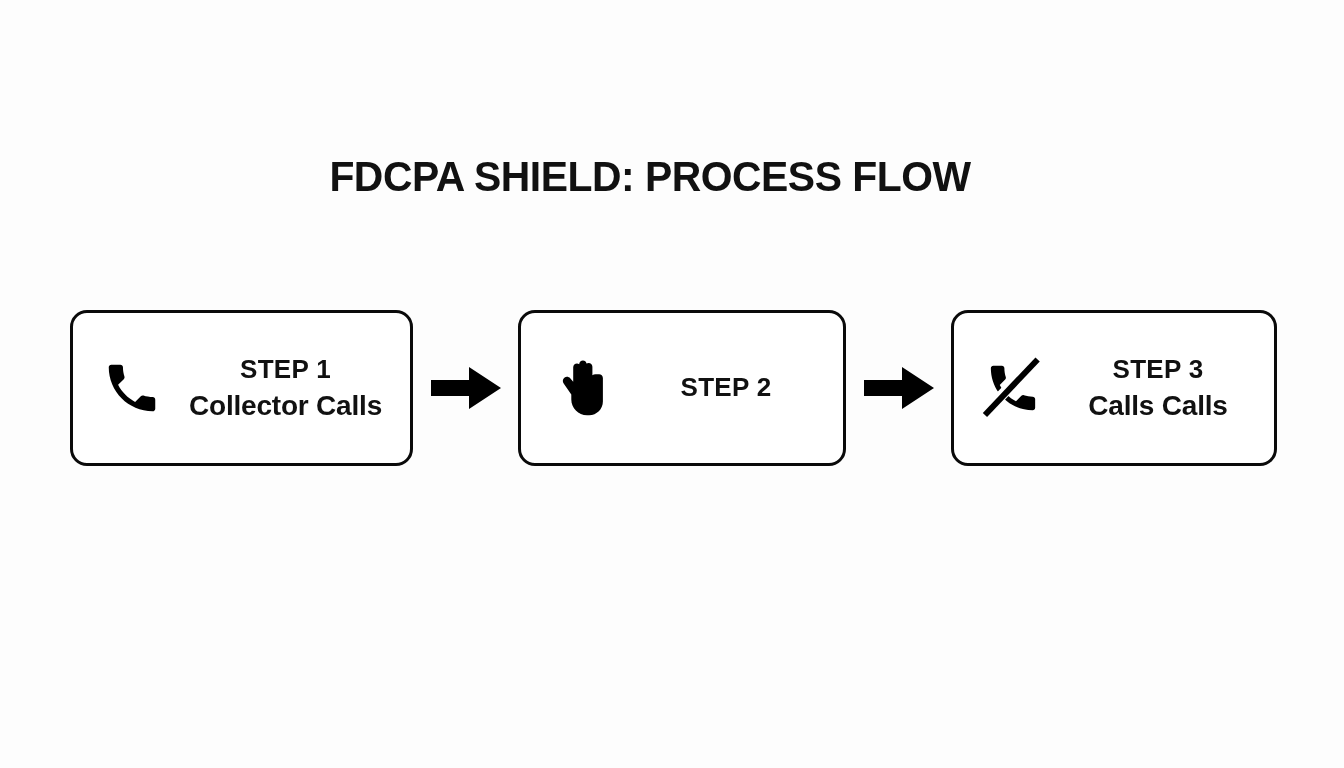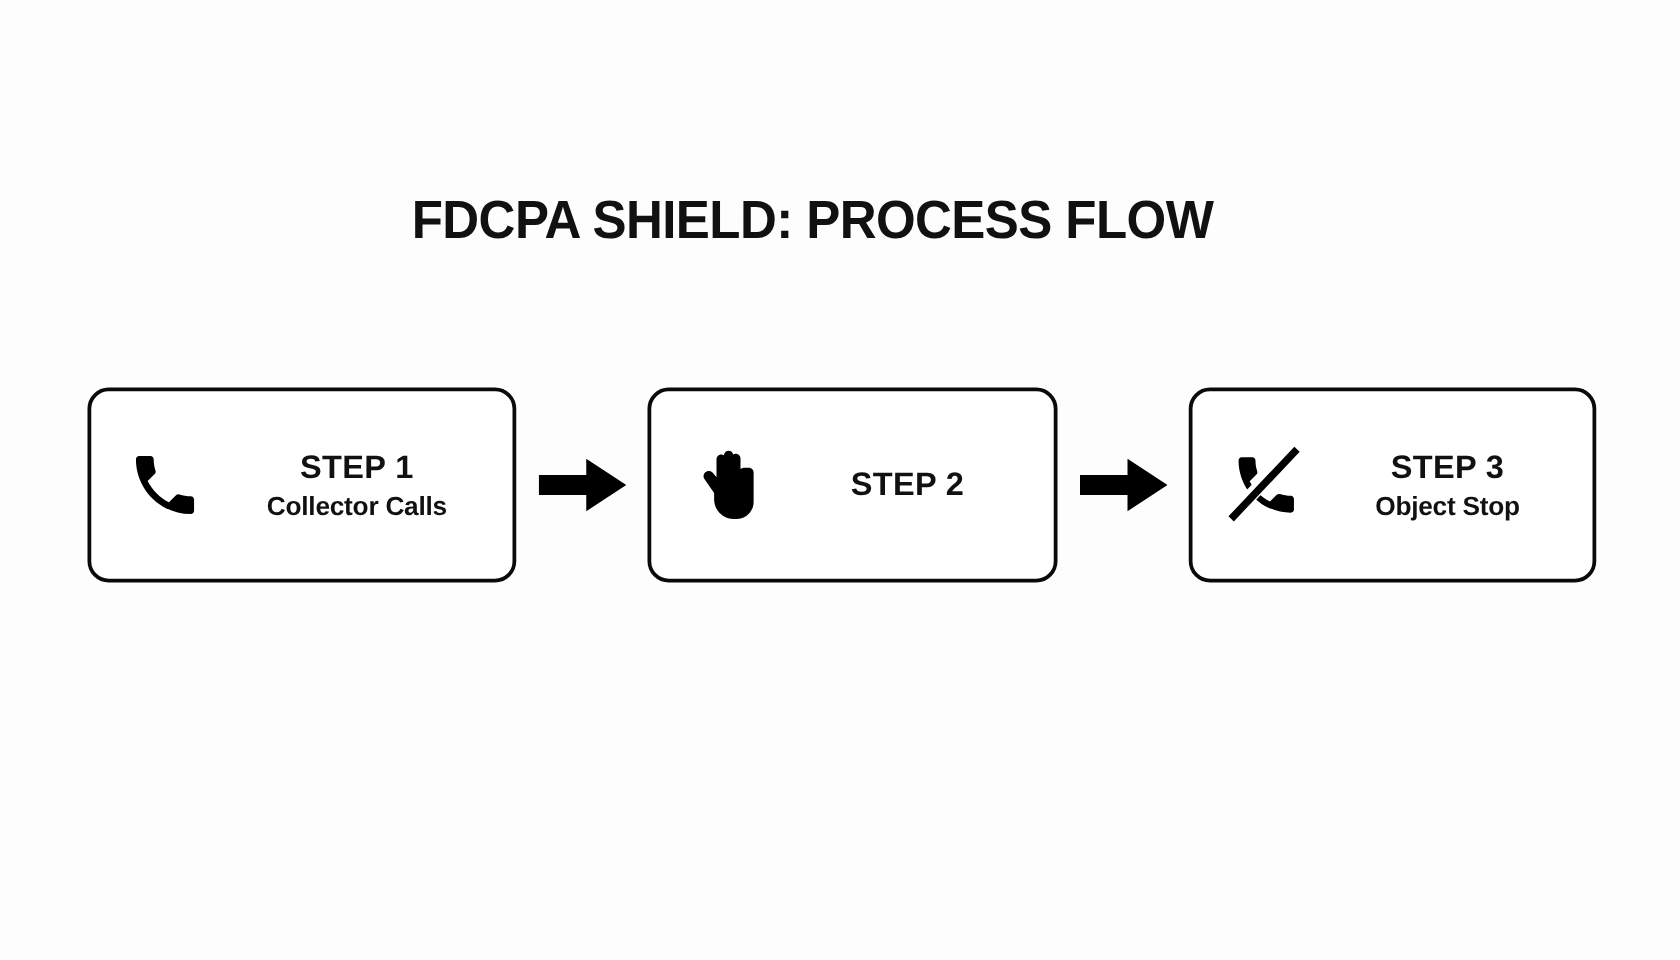--- a/index.html
+++ b/index.html
@@ -90,21 +90,21 @@
 
   .step-label {
     font-size: 26px;
     font-weight: 700;
     color: #111111;
     letter-spacing: 0.3px;
     white-space: nowrap;
   }
 
   .step-title {
-    font-size: 21px;
+    font-size: 28px;
     font-weight: 700;
     color: #111111;
     margin-top: 6px;
     letter-spacing: -0.2px;
     white-space: nowrap;
   }
 
   
   .arrow {
     flex: 0 0 auto;
@@ -174,18 +174,18 @@
             </mask>
           </defs>
           <g mask="url(#slashMask)">
             <path fill="currentColor" transform="translate(1,1) scale(1.0)" d="M6.62 10.79c1.44 2.83 3.76 5.14 6.59 6.59l2.2-2.2c.27-.27.67-.36 1.02-.24 1.12.37 2.33.57 3.57.57.55 0 1 .45 1 1V20c0 .55-.45 1-1 1-9.39 0-17-7.61-17-17 0-.55.45-1 1-1h3.5c.55 0 1 .45 1 1 0 1.25.2 2.45.57 3.57.11.35.03.74-.25 1.02l-2.2 2.2z"></path>
           </g>
           <path d="M1.6 24.0 L23.0 1.4" stroke="currentColor" stroke-width="2.4" stroke-linecap="butt"></path>
         </svg>
       </span>
       <span class="card-text">
         <span class="step-label">STEP 3</span>
-        <span class="step-title">Object Stop</span>
+        <span class="step-title">Calls Calls</span>
       </span>
     </div>
 
   </div>
 </div>
 
 </body></html>

